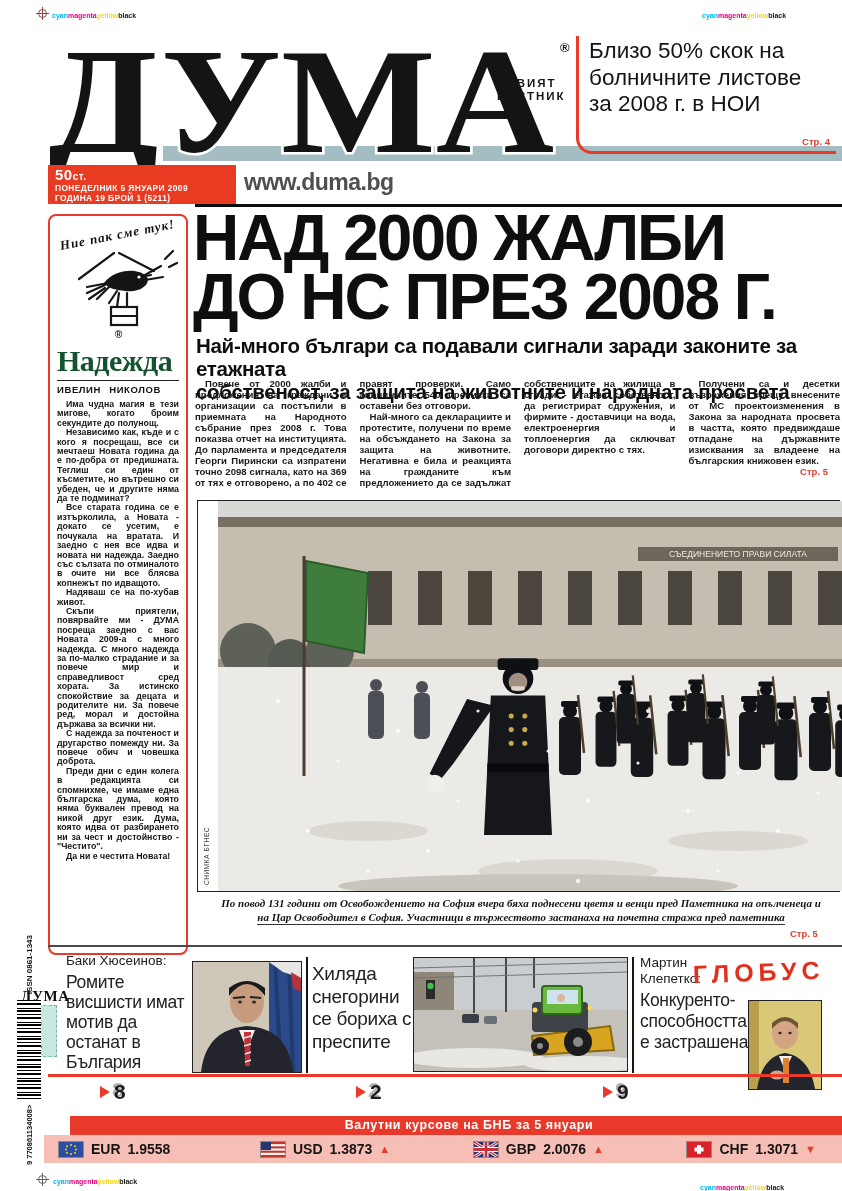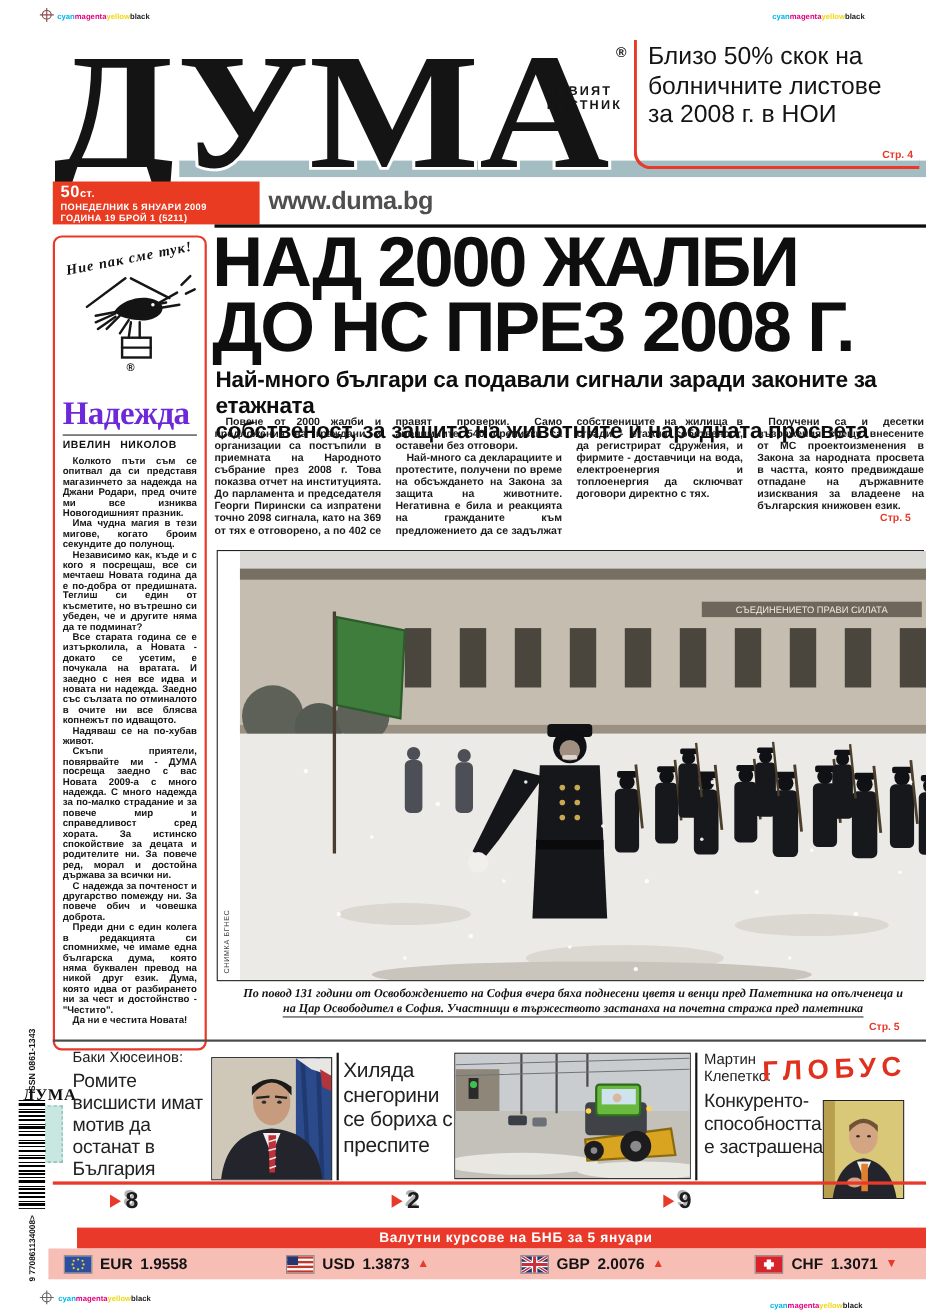--- a/index.html
+++ b/index.html
@@ -34,21 +34,21 @@
   .lead-cols{column-count:4;column-gap:13px;height:120px;column-fill:auto;
              font-size:9.6px;line-height:11px;font-weight:bold;text-align:justify;color:#1a1a1a;}
   .lead-cols p{margin:0;text-indent:10px;}
   .lead-cols p.colbreak{break-before:column;}
 
   
   .edbox{border:2px solid #e8392a;border-radius:8px;box-sizing:border-box;padding:5px 7px;background:#fff;}
   .hand{font-family:"Liberation Serif",serif;font-style:italic;font-weight:bold;font-size:13px;
         transform:rotate(-11deg);display:inline-block;letter-spacing:1px;}
   .edtitle{font-family:"Liberation Serif",serif;font-weight:bold;font-size:30px;letter-spacing:-.5px;
-           color:#6d28d9;margin:16px 0 2px 0;}
+           color:#14532d;margin:1px 0 2px 0;}
   .edrule{border-top:1.5px solid #222;margin:2px 0 3px 0;}
   .edauthor{font-size:9.5px;font-weight:bold;letter-spacing:.6px;word-spacing:5px;margin-bottom:5px;}
   .edtext p{margin:0;text-indent:9px;font-size:8.8px;line-height:9.4px;font-weight:bold;
             text-align:justify;color:#161616;}
   .edtext{overflow:hidden;}
 
   
   .photoframe{border:1px solid #222;box-sizing:border-box;}
   .photocredit{font-size:6.5px;color:#3c3c3c;letter-spacing:.6px;transform:rotate(-90deg);
                transform-origin:0 0;white-space:nowrap;}
@@ -171,21 +171,20 @@
         </g>
         <path d="M45,44 C55,30 80,28 88,38 C92,46 80,54 66,52 C58,51 50,50 45,44 Z" fill="#141414"></path>
         <circle cx="80" cy="38" r="1.6" fill="#fff"></circle>
       </svg>
       <div class="abs" style="left:58px;top:108px;font-size:10px;font-weight:bold;">®</div>
     </div>
     <div class="edtitle">Надежда</div>
     <div class="edrule"></div>
     <div class="edauthor">ИВЕЛИН НИКОЛОВ</div>
     <div class="edtext" style="height:560px;">
-      <p>Колкото пъти съм се опитвал да си представя магазинчето за надежда на Джани Родари, пред очите ми все изниква Новогодишният празник.</p>
       <p>Има чудна магия в тези мигове, когато броим секундите до полунощ.</p>
       <p>Независимо как, къде и с кого я посрещаш, все си мечтаеш Новата година да е по-добра от предишната. Теглиш си един от късметите, но вътрешно си убеден, че и другите няма да те подминат?</p>
       <p>Все старата година се е изтърколила, а Новата - докато се усетим, е почукала на вратата. И заедно с нея все идва и новата ни надежда. Заедно със сълзата по отминалото в очите ни все блясва копнежът по идващото.</p>
       <p>Надяваш се на по-хубав живот.</p>
       <p>Скъпи приятели, повярвайте ми - ДУМА посреща заедно с вас Новата 2009-а с много надежда. С много надежда за по-малко страдание и за повече мир и справедливост сред хората. За истинско спокойствие за децата и родителите ни. За повече ред, морал и достойна държава за всички ни.</p>
       <p>С надежда за почтеност и другарство помежду ни. За повече обич и човешка доброта.</p>
       <p>Преди дни с един колега в редакцията си спомнихме, че имаме една българска дума, която няма буквален превод на никой друг език. Дума, която идва от разбирането ни за чест и достойнство - "Честито".</p>
       <p>Да ни е честита Новата!</p>
     </div>
   </div>

